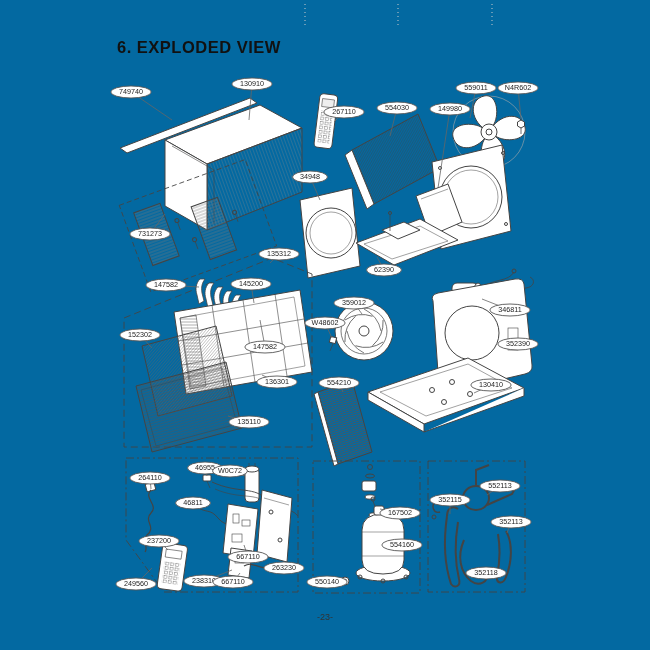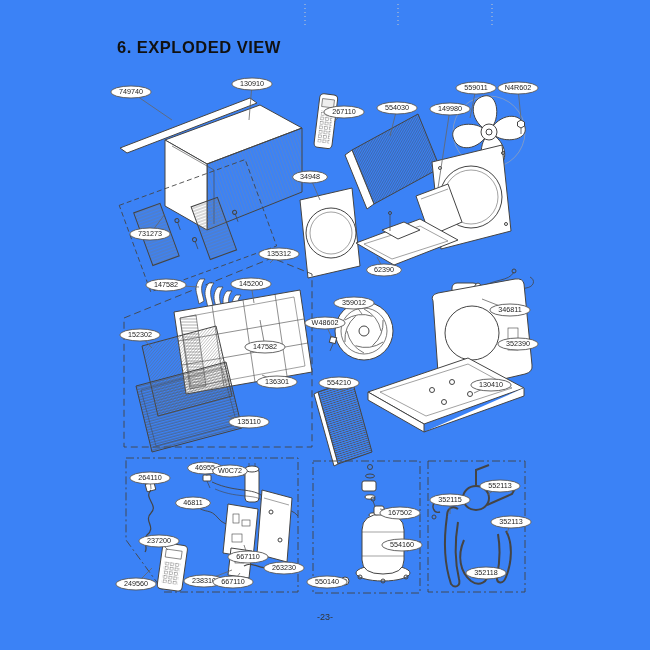--- a/index.html
+++ b/index.html
@@ -1,16 +1,16 @@
 <!DOCTYPE html>
 <html><head>
 <meta charset="utf-8">
 <style>
   html,body{margin:0;padding:0;background:#fff;}
-  #page{position:relative;width:650px;height:650px;background:#3b82f6;overflow:hidden;
+  #page{position:relative;width:650px;height:650px;background:#0369a1;overflow:hidden;
         font-family:"Liberation Sans",sans-serif;}
   svg{display:block;}
   text{font-family:"Liberation Sans","DejaVu Sans",sans-serif;}
   .title{font-weight:bold;font-size:16.5px;fill:#111;letter-spacing:.5px;}
   .pageno{font-size:9px;fill:#333;}
   .lab{font-size:7.2px;fill:#222;}
 </style>
 </head>
 <body>
 

